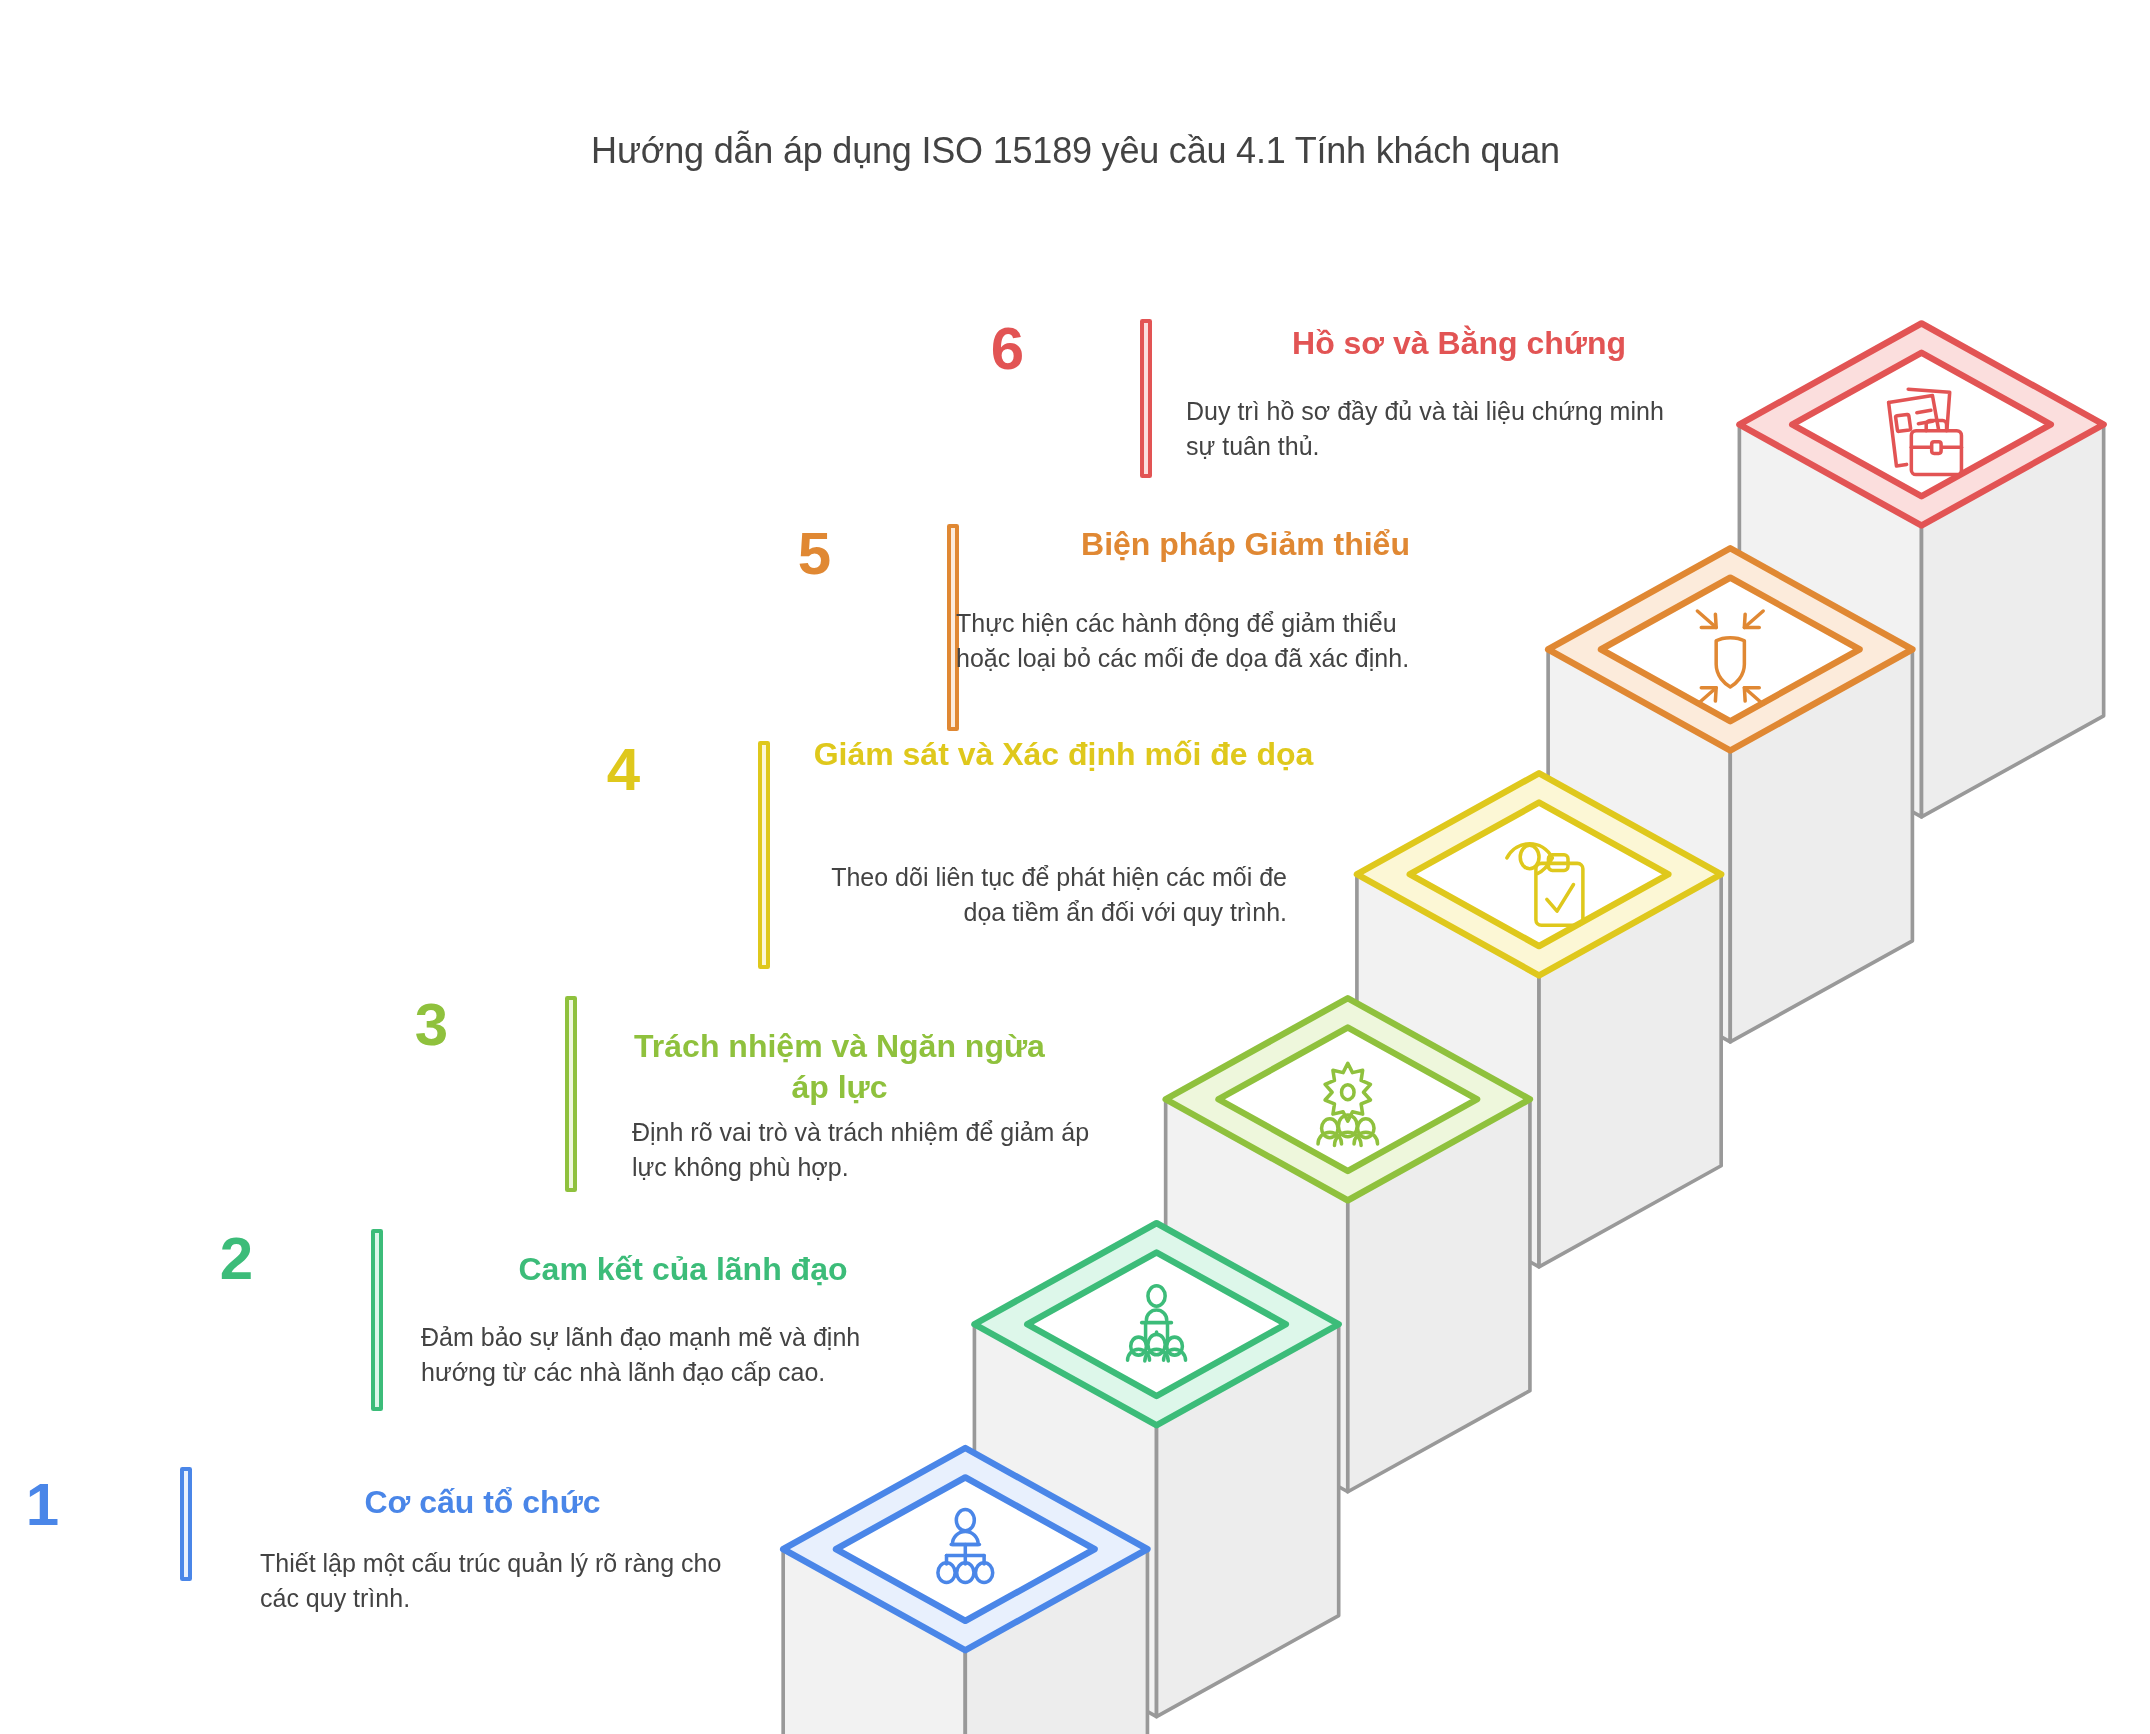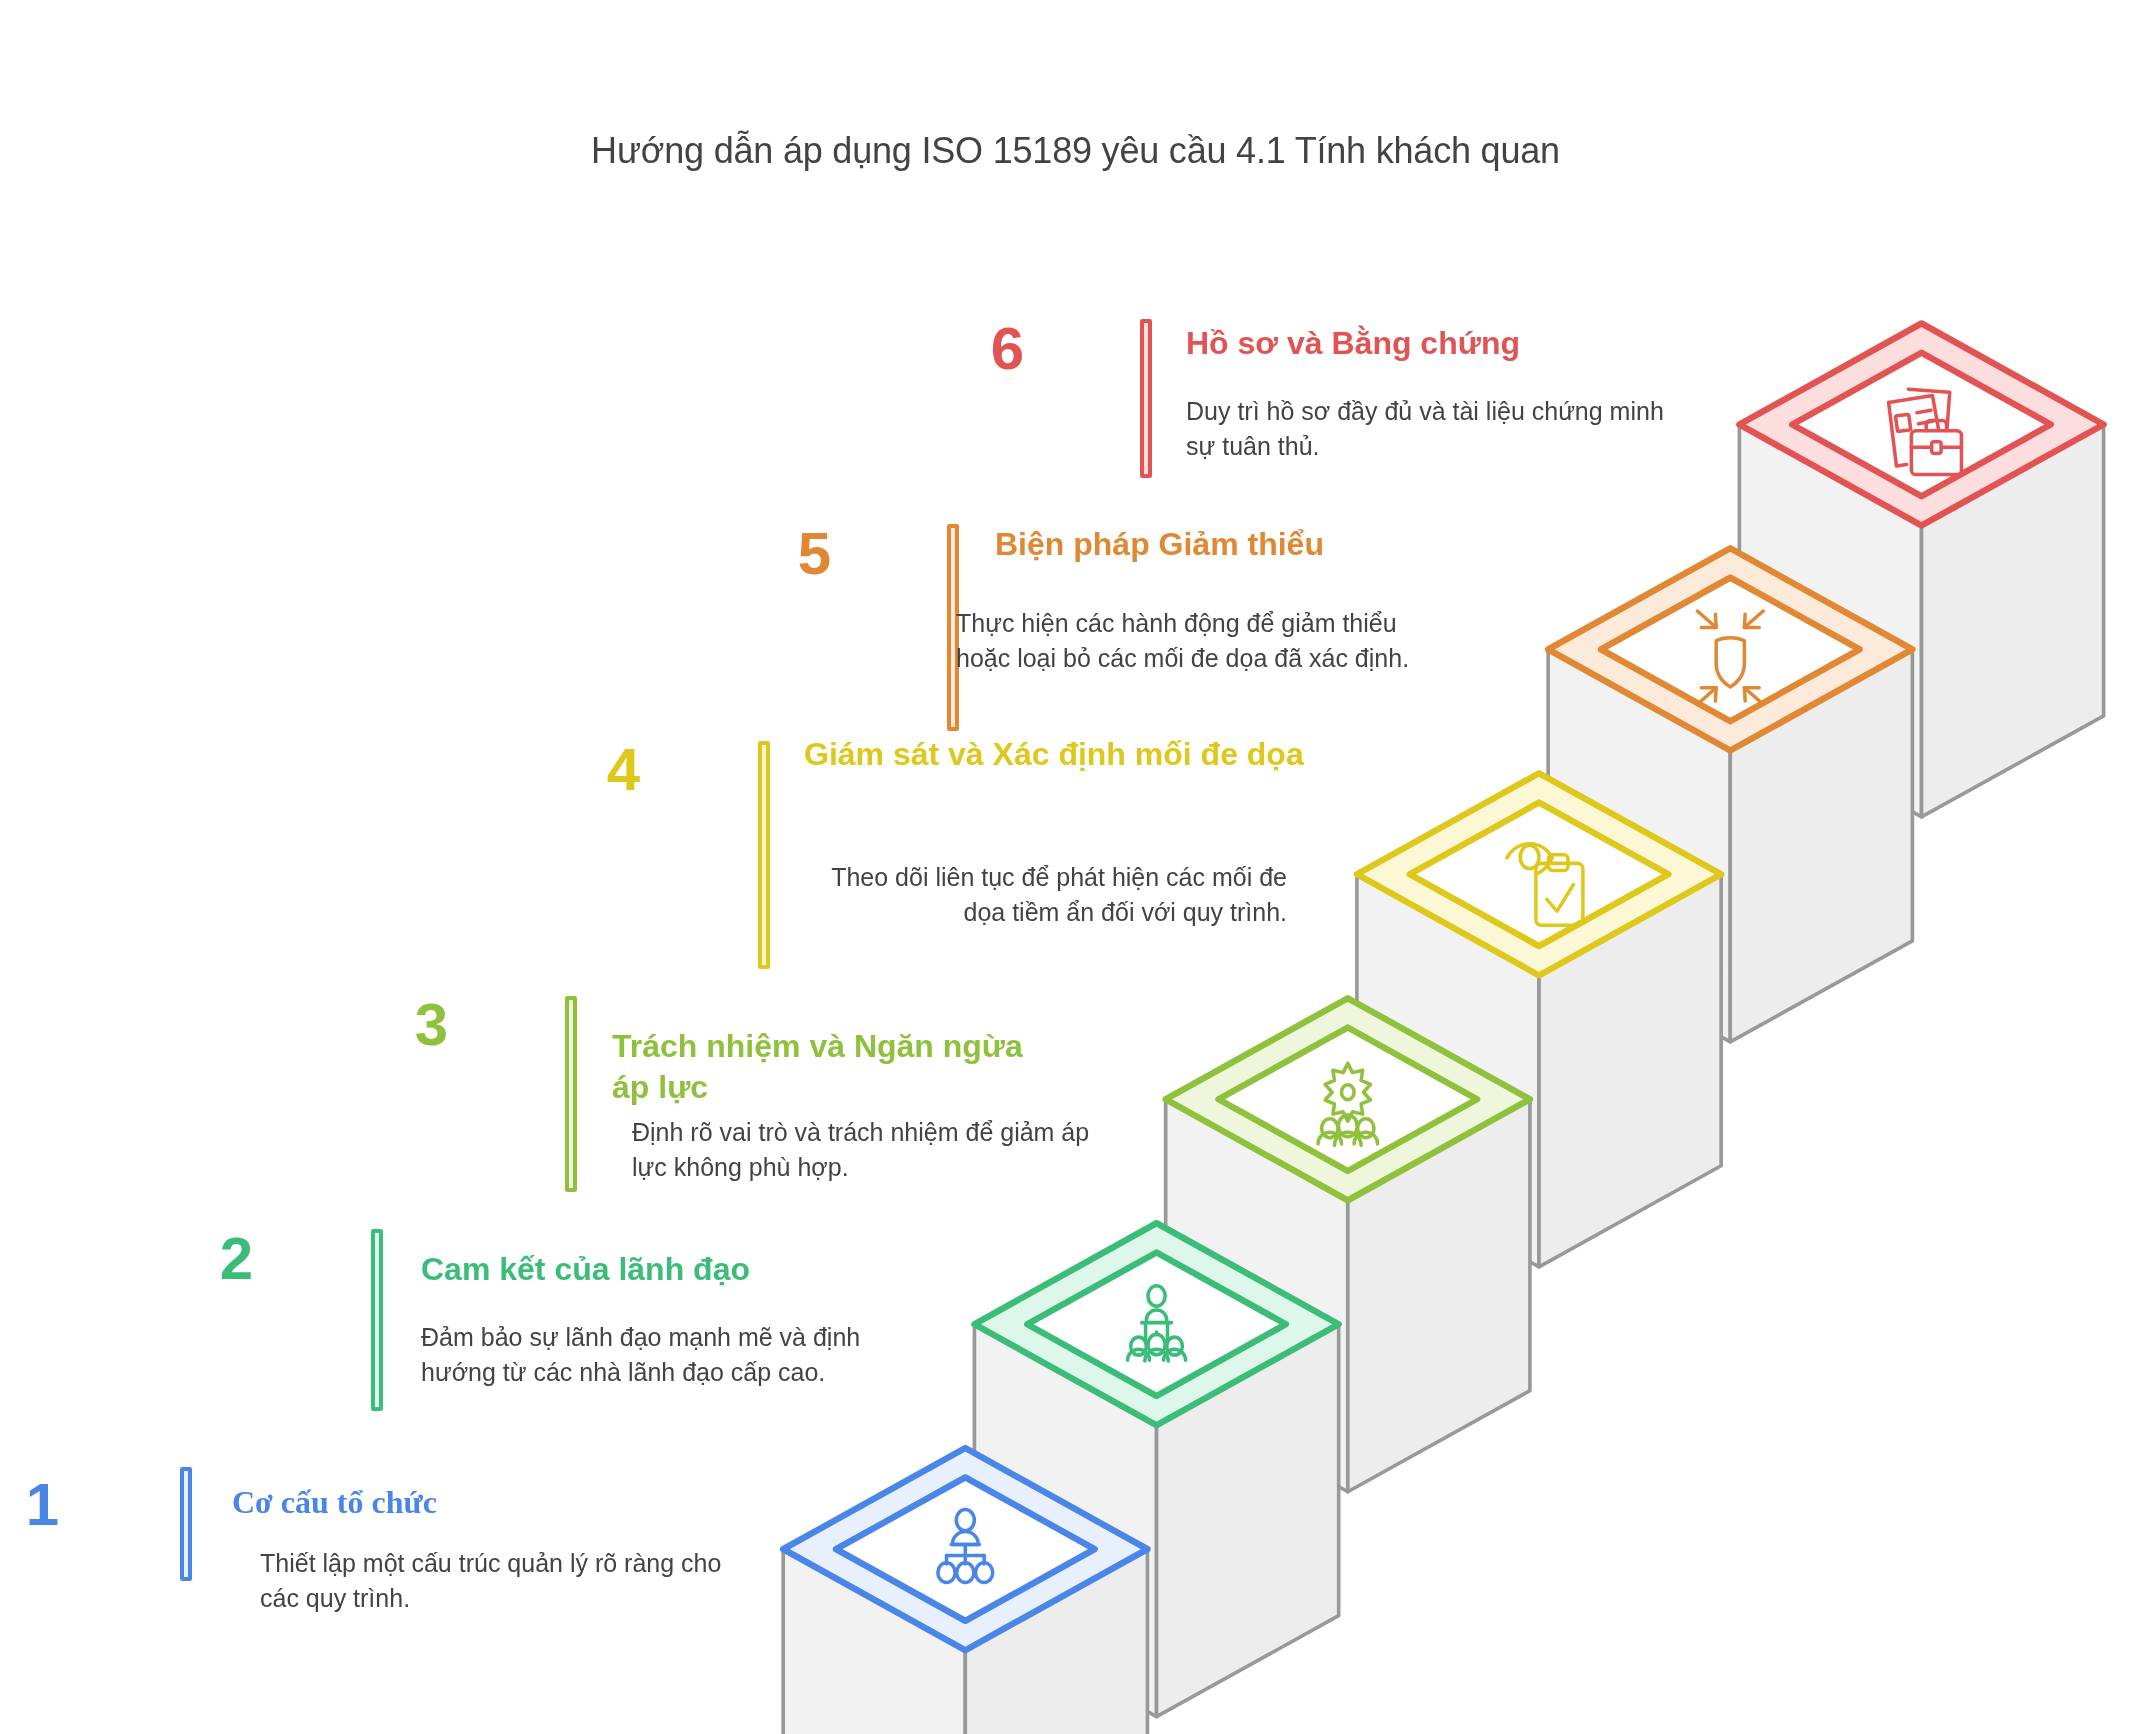--- a/index.html
+++ b/index.html
@@ -22,21 +22,21 @@
     text-align:right;
   }
   .bar{
     position:absolute;
     width:12px;border-radius:2.3px;
     box-sizing:border-box;
     border-width:4.1px;border-style:solid;
   }
   .head{
     position:absolute;
-    font-size:32px;font-weight:700;line-height:1.28;
+    font-size:32px;font-weight:700;line-height:1.28;text-align:center;
   }
   .desc{
     position:absolute;
     font-size:25px;font-weight:400;line-height:1.38;color:#434343;
   }
 </style>
 </head>
 <body>
 
 <div id="title">Hướng dẫn áp dụng ISO 15189 yêu cầu 4.1 Tính khách quan</div>
@@ -163,21 +163,21 @@
             <rect x="126" y="156" width="24" height="30" rx="6" fill="#ffffff"></rect>
           </g>
         </g>
       </g>
   </svg>
 </div>
 
 <div id="labels">
     <div class="num" style="left: -32px; top: 1475px; width: 91px; color: rgb(74, 134, 232);">1</div>
     <div class="bar" style="left: 180px; top: 1467px; height: 114px; border-color: rgb(74, 134, 232); background: rgb(232, 240, 253);"></div>
-    <div class="head" style="left: 232px; top: 1482px; width: 501px; color: rgb(74, 134, 232); font-family: Liberation Serif, serif;">Cơ cấu tổ chức</div>
+    <div class="head" style="left: 232px; top: 1482px; width: 501px; color: rgb(74, 134, 232);">Cơ cấu tổ chức</div>
     <div class="desc" style="left: 232px; top: 1546px; width: 501px; margin-left: 28px;">Thiết lập một cấu trúc quản lý rõ ràng cho các quy trình.</div>
     <div class="num" style="left: 162px; top: 1229px; width: 91px; color: rgb(60, 188, 121);">2</div>
     <div class="bar" style="left: 371px; top: 1229px; height: 182px; border-color: rgb(60, 188, 121); background: rgb(221, 247, 234);"></div>
     <div class="head" style="left: 421px; top: 1229px; width: 524px; color: rgb(60, 188, 121); margin-top: 20px;">Cam kết của lãnh đạo</div>
     <div class="desc" style="left: 421px; top: 1320px; width: 510px;">Đảm bảo sự lãnh đạo mạnh mẽ và định hướng từ các nhà lãnh đạo cấp cao.</div>
     <div class="num" style="left: 357px; top: 995px; width: 91px; color: rgb(143, 193, 61);">3</div>
     <div class="bar" style="left: 565px; top: 996px; height: 196px; border-color: rgb(143, 193, 61); background: rgb(238, 247, 220);"></div>
     <div class="head" style="left: 612px; top: 1026px; width: 455px; color: rgb(143, 193, 61);">Trách nhiệm và Ngăn ngừa áp lực</div>
     <div class="desc" style="left: 632px; top: 1115px; width: 478px;">Định rõ vai trò và trách nhiệm để giảm áp lực không phù hợp.</div>
     <div class="num" style="left: 549px; top: 740px; width: 91px; color: rgb(223, 200, 28);">4</div>

